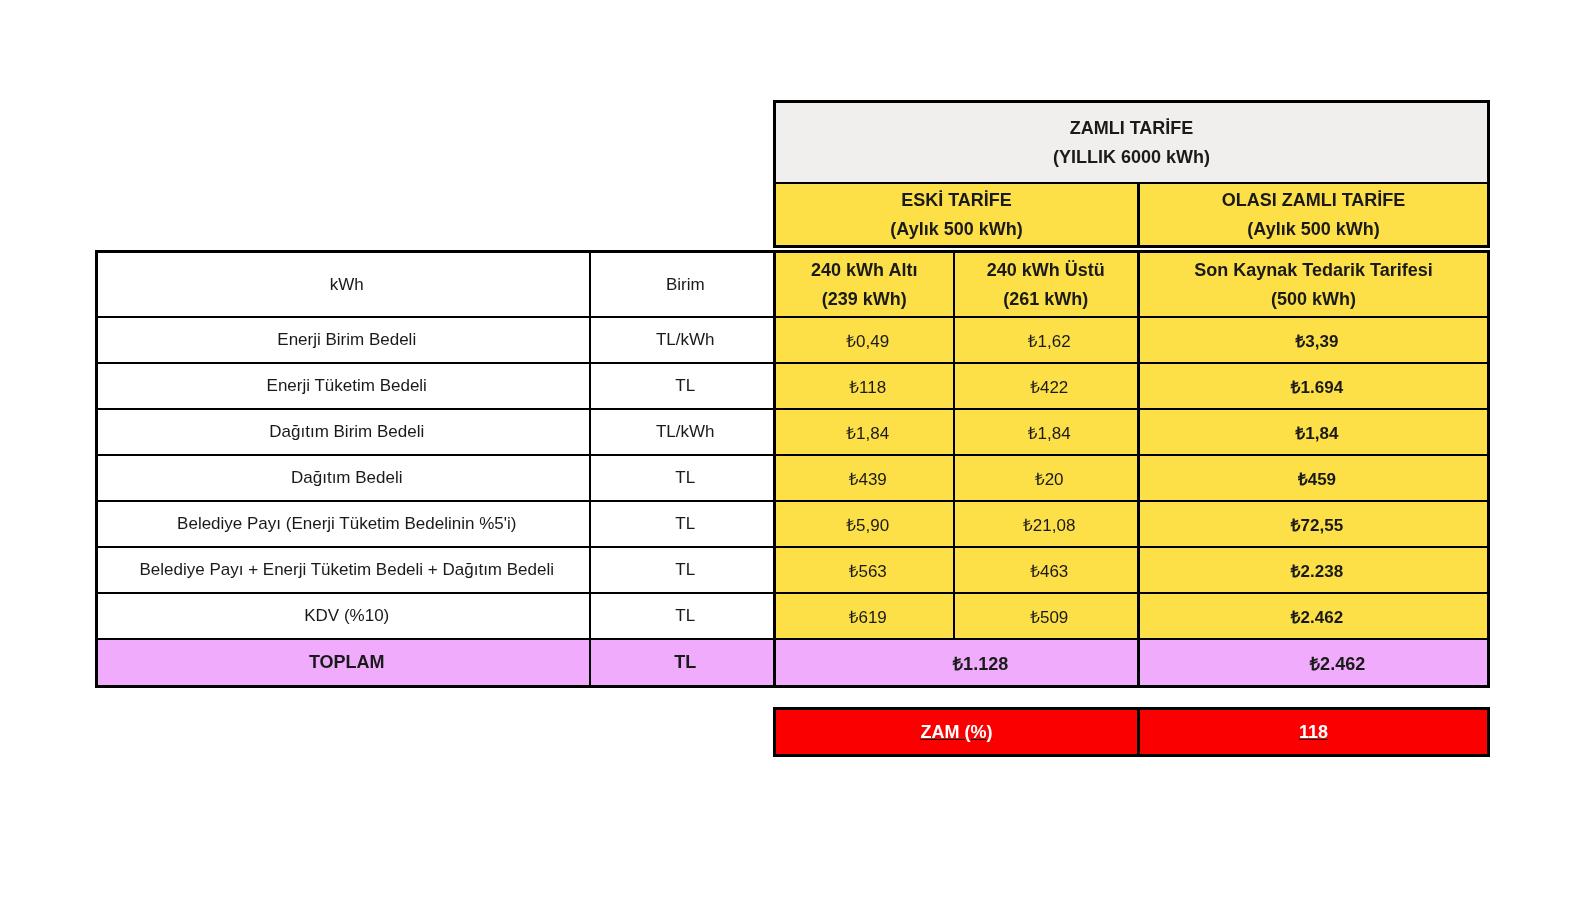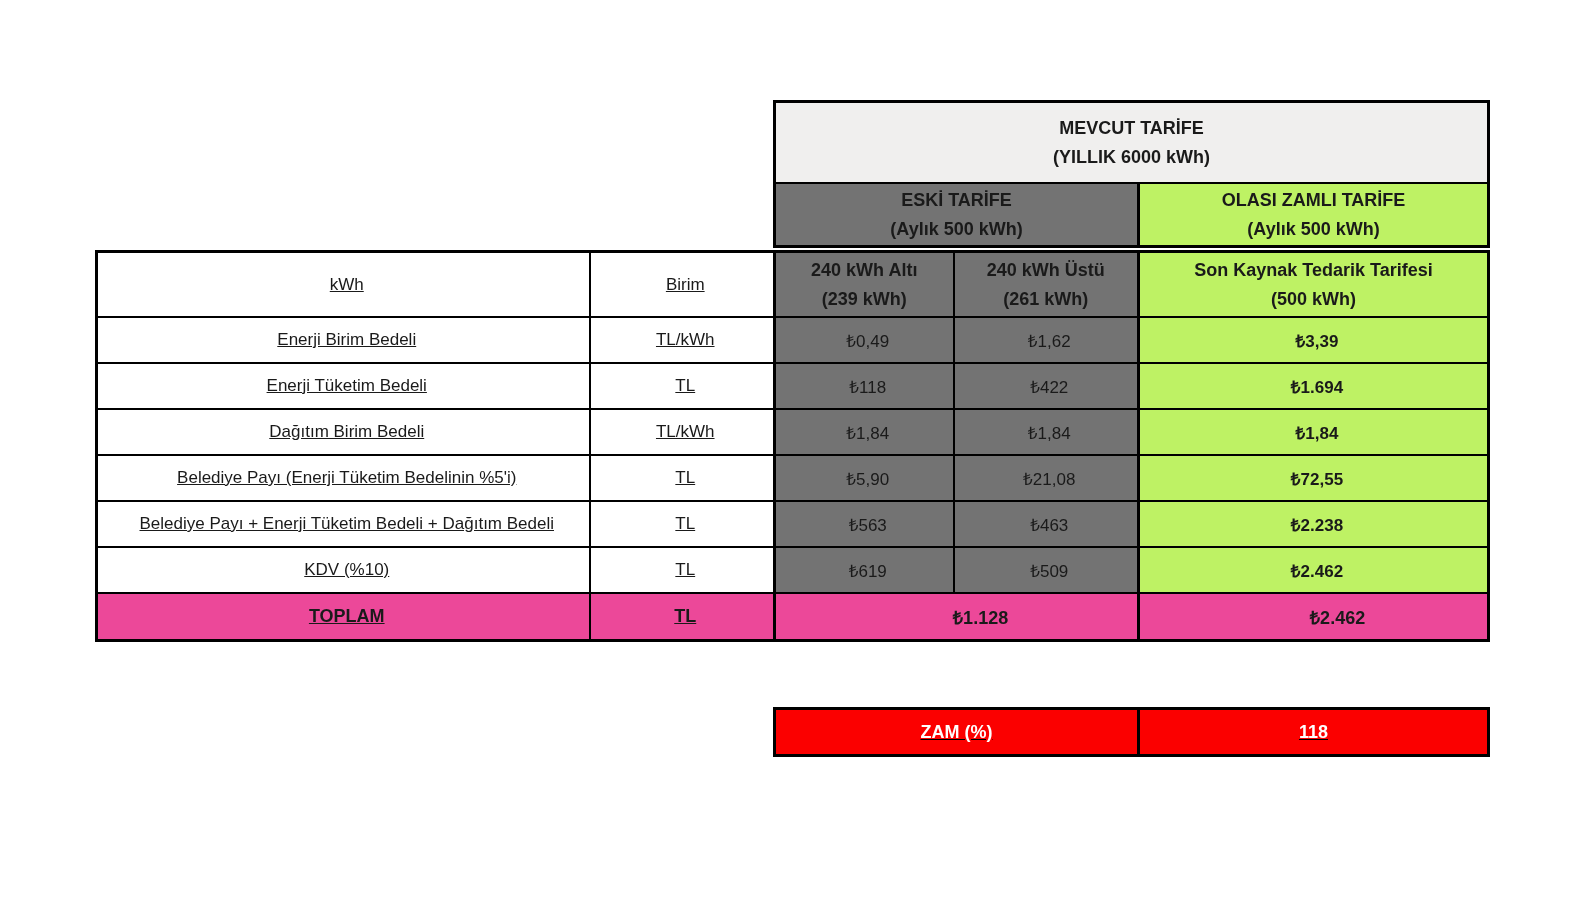--- a/index.html
+++ b/index.html
@@ -37,60 +37,59 @@
   
   .tableA tr.row-gray td    { height: 79px; }
   .tableA tr.row-tarife td  { height: 61px; }
   .tableB tr.colhead td     { height: 63px; }
   .tableB tr.data td        { height: 44px; padding-left: 7px; }
   .tableB tr.total td       { height: 45px; }
   .tableC tr td             { height: 44px; }
 
   
   .bg-gray   { background: #f0efee; }
-  .bg-green  { background: #737373; }
-  .bg-blue   { background: #bef264; margin-left: 29px; }
-  .bg-yellow { background: #ec4899; margin-left: 24px; }
+  .bg-green  { background: #fde047; }
+  .bg-blue   { background: #fde047; margin-left: 29px; }
+  .bg-yellow { background: #f0abfc; margin-left: 24px; }
   .bg-red    { background: #fb0000; color: #ffffff !important; }
 
   
   .bL { border-left: 3px solid #000 !important; }
 
   
   .hdr {
     font-weight: 700;
     font-size: 18px;
     line-height: 1.6;
   }
   .lbl {
     text-align: left;
     padding-left: 7px !important;
     font-size: 17px;
     font-weight: 400;
-    text-decoration: underline;
   }
   .val   { font-size: 17px; font-weight: 400; }
   .val-b { font-weight: bold; font-size: 17px; }
   tr.total td { font-weight: 700; font-size: 18px; padding-left: 48px; }
   .tableC td  { font-weight: 700; font-size: 18px; }
 </style>
 </head>
 <body>
 
 <div class="canvas">
 
   <table class="tbl tableA">
     <colgroup>
         <col style="width:364px">
         <col style="width:350px">
       </colgroup>
     <tbody>
         <tr class="row-gray">
       <td colspan="2" class="bg-gray hdr">
-        <div>MEVCUT TARİFE</div>
+        <div>ZAMLI TARİFE</div>
         <div>(YILLIK 6000 kWh)</div>
       </td>
     </tr>
     <tr class="row-tarife">
       <td class="bg-green hdr">
         <div>ESKİ TARİFE</div>
         <div>(Aylık 500 kWh)</div>
       </td>
       <td class="bg-blue hdr bL">
         <div>OLASI ZAMLI TARİFE</div>
@@ -141,20 +140,27 @@
       <td class="bg-blue val-b bL">₺1.694</td>
     </tr>
     <tr class="data">
       <td class="lbl">Dağıtım Birim Bedeli</td>
       <td class="lbl">TL/kWh</td>
       <td class="bg-green val bL">₺1,84</td>
       <td class="bg-green val">₺1,84</td>
       <td class="bg-blue val-b bL">₺1,84</td>
     </tr>
     <tr class="data">
+      <td class="lbl">Dağıtım Bedeli</td>
+      <td class="lbl">TL</td>
+      <td class="bg-green val bL">₺439</td>
+      <td class="bg-green val">₺20</td>
+      <td class="bg-blue val-b bL">₺459</td>
+    </tr>
+    <tr class="data">
       <td class="lbl">Belediye Payı (Enerji Tüketim Bedelinin %5'i)</td>
       <td class="lbl">TL</td>
       <td class="bg-green val bL">₺5,90</td>
       <td class="bg-green val">₺21,08</td>
       <td class="bg-blue val-b bL">₺72,55</td>
     </tr>
     <tr class="data">
       <td class="lbl">Belediye Payı + Enerji Tüketim Bedeli + Dağıtım Bedeli</td>
       <td class="lbl">TL</td>
       <td class="bg-green val bL">₺563</td>

